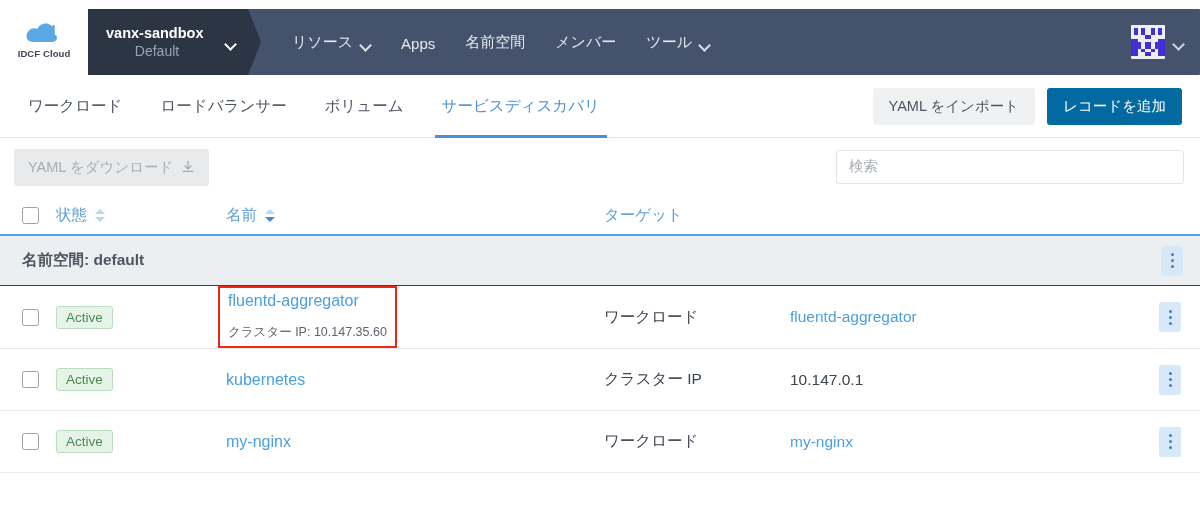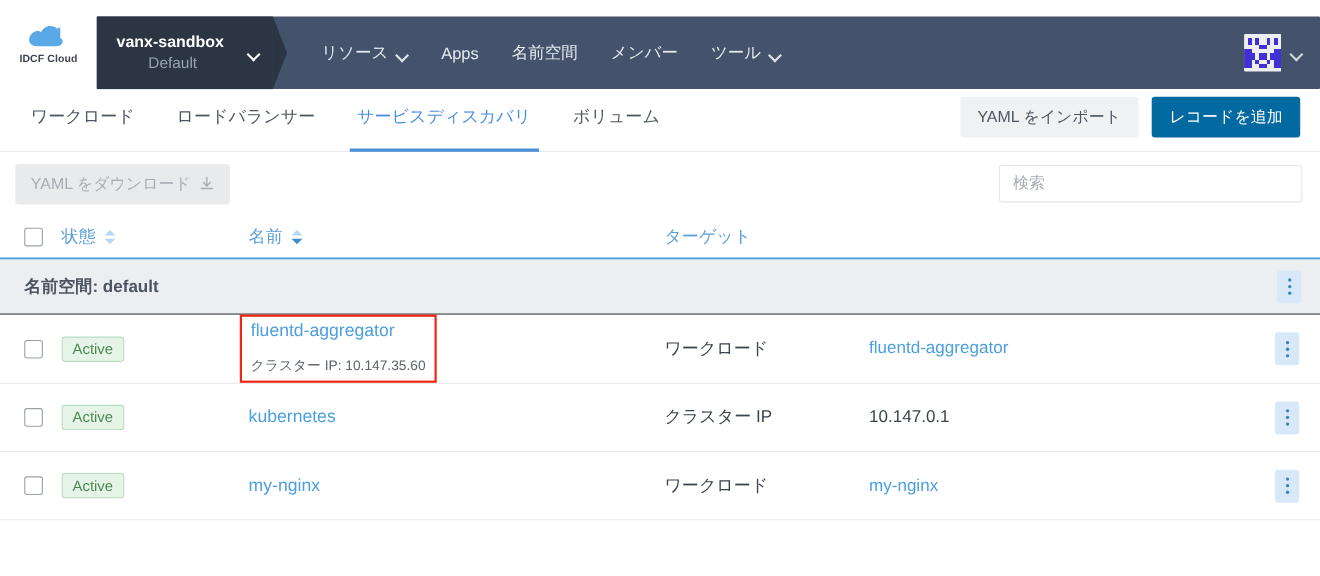--- a/index.html
+++ b/index.html
@@ -35,21 +35,21 @@
     font-size: 9.5px;
     font-weight: bold;
     color: #3c4450;
     letter-spacing: 0.1px;
     margin-top: 3px;
   }
 
   .navbar {
     flex: 1;
     height: 66px;
-    margin-top: 15px;
+    margin-top: 9px;
     background: #44536b;
     display: flex;
     align-items: center;
     position: relative;
     border-radius: 1px;
   }
   .ctx-box {
     background: #2b3543;
     height: 66px;
     min-width: 160px;
@@ -208,29 +208,29 @@
     font-size: 14.5px;
     padding: 9px 14px;
     border-radius: 3px;
     border: none;
     cursor: default;
     font-family: inherit;
   }
   .tb-gap { width: 12px; }
   .search-box {
     margin-left: auto;
-    width: 276px;
+    width: 348px;
     height: 34px;
     border: 1px solid #e3e6e9;
     border-radius: 3px;
     background: #fff;
     padding: 0 12px;
     font-size: 14.5px;
     color: #4d5561;
-    font-family: Liberation Sans, sans-serif;
+    font-family: Liberation Mono, monospace;
     outline: none;
   }
   .search-box::placeholder { color: #a8adb4; }
 
   
   .table { width: 1200px; }
   .thead {
     display: flex;
     align-items: center;
     height: 40px;
@@ -406,25 +406,25 @@
 </div>
 
 <div class="tabs-row">
   <div class="tabs">
     <div class="tab">
       <span>ワークロード</span>
     </div>
     <div class="tab">
       <span>ロードバランサー</span>
     </div>
+    <div class="tab">
+      <span>ボリューム</span>
+    </div>
     <div class="tab active">
       <span>サービスディスカバリ</span>
-    </div>
-    <div class="tab">
-      <span>ボリューム</span>
     </div>
   </div>
   <div class="tab-actions">
     <button class="btn btn-secondary">YAML をインポート</button>
     <button class="btn btn-primary">レコードを追加</button>
   </div>
 </div>
 
 <div class="toolbar">
   <button class="btn-disabled">

